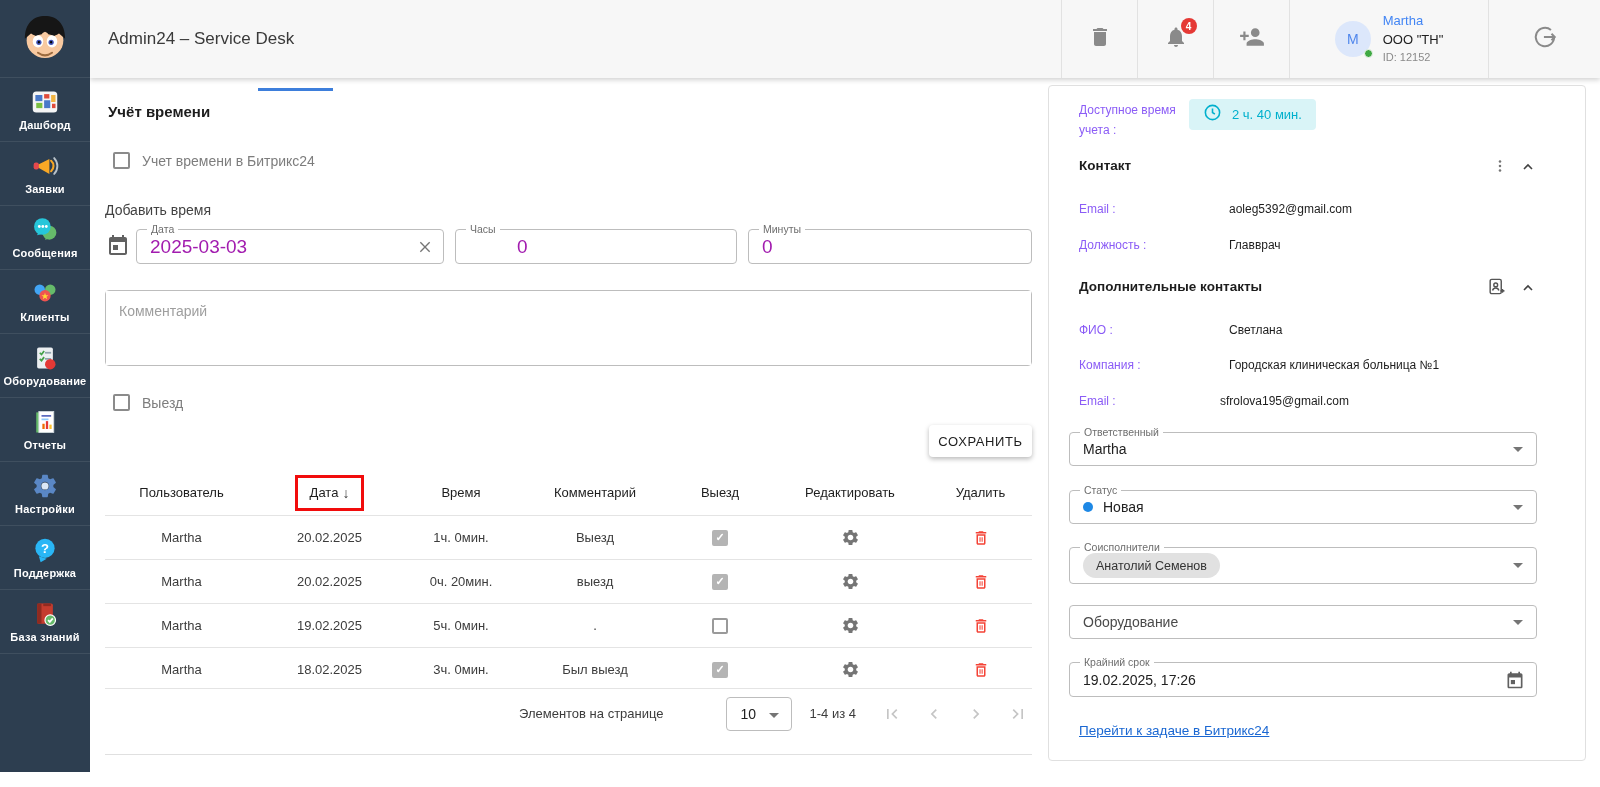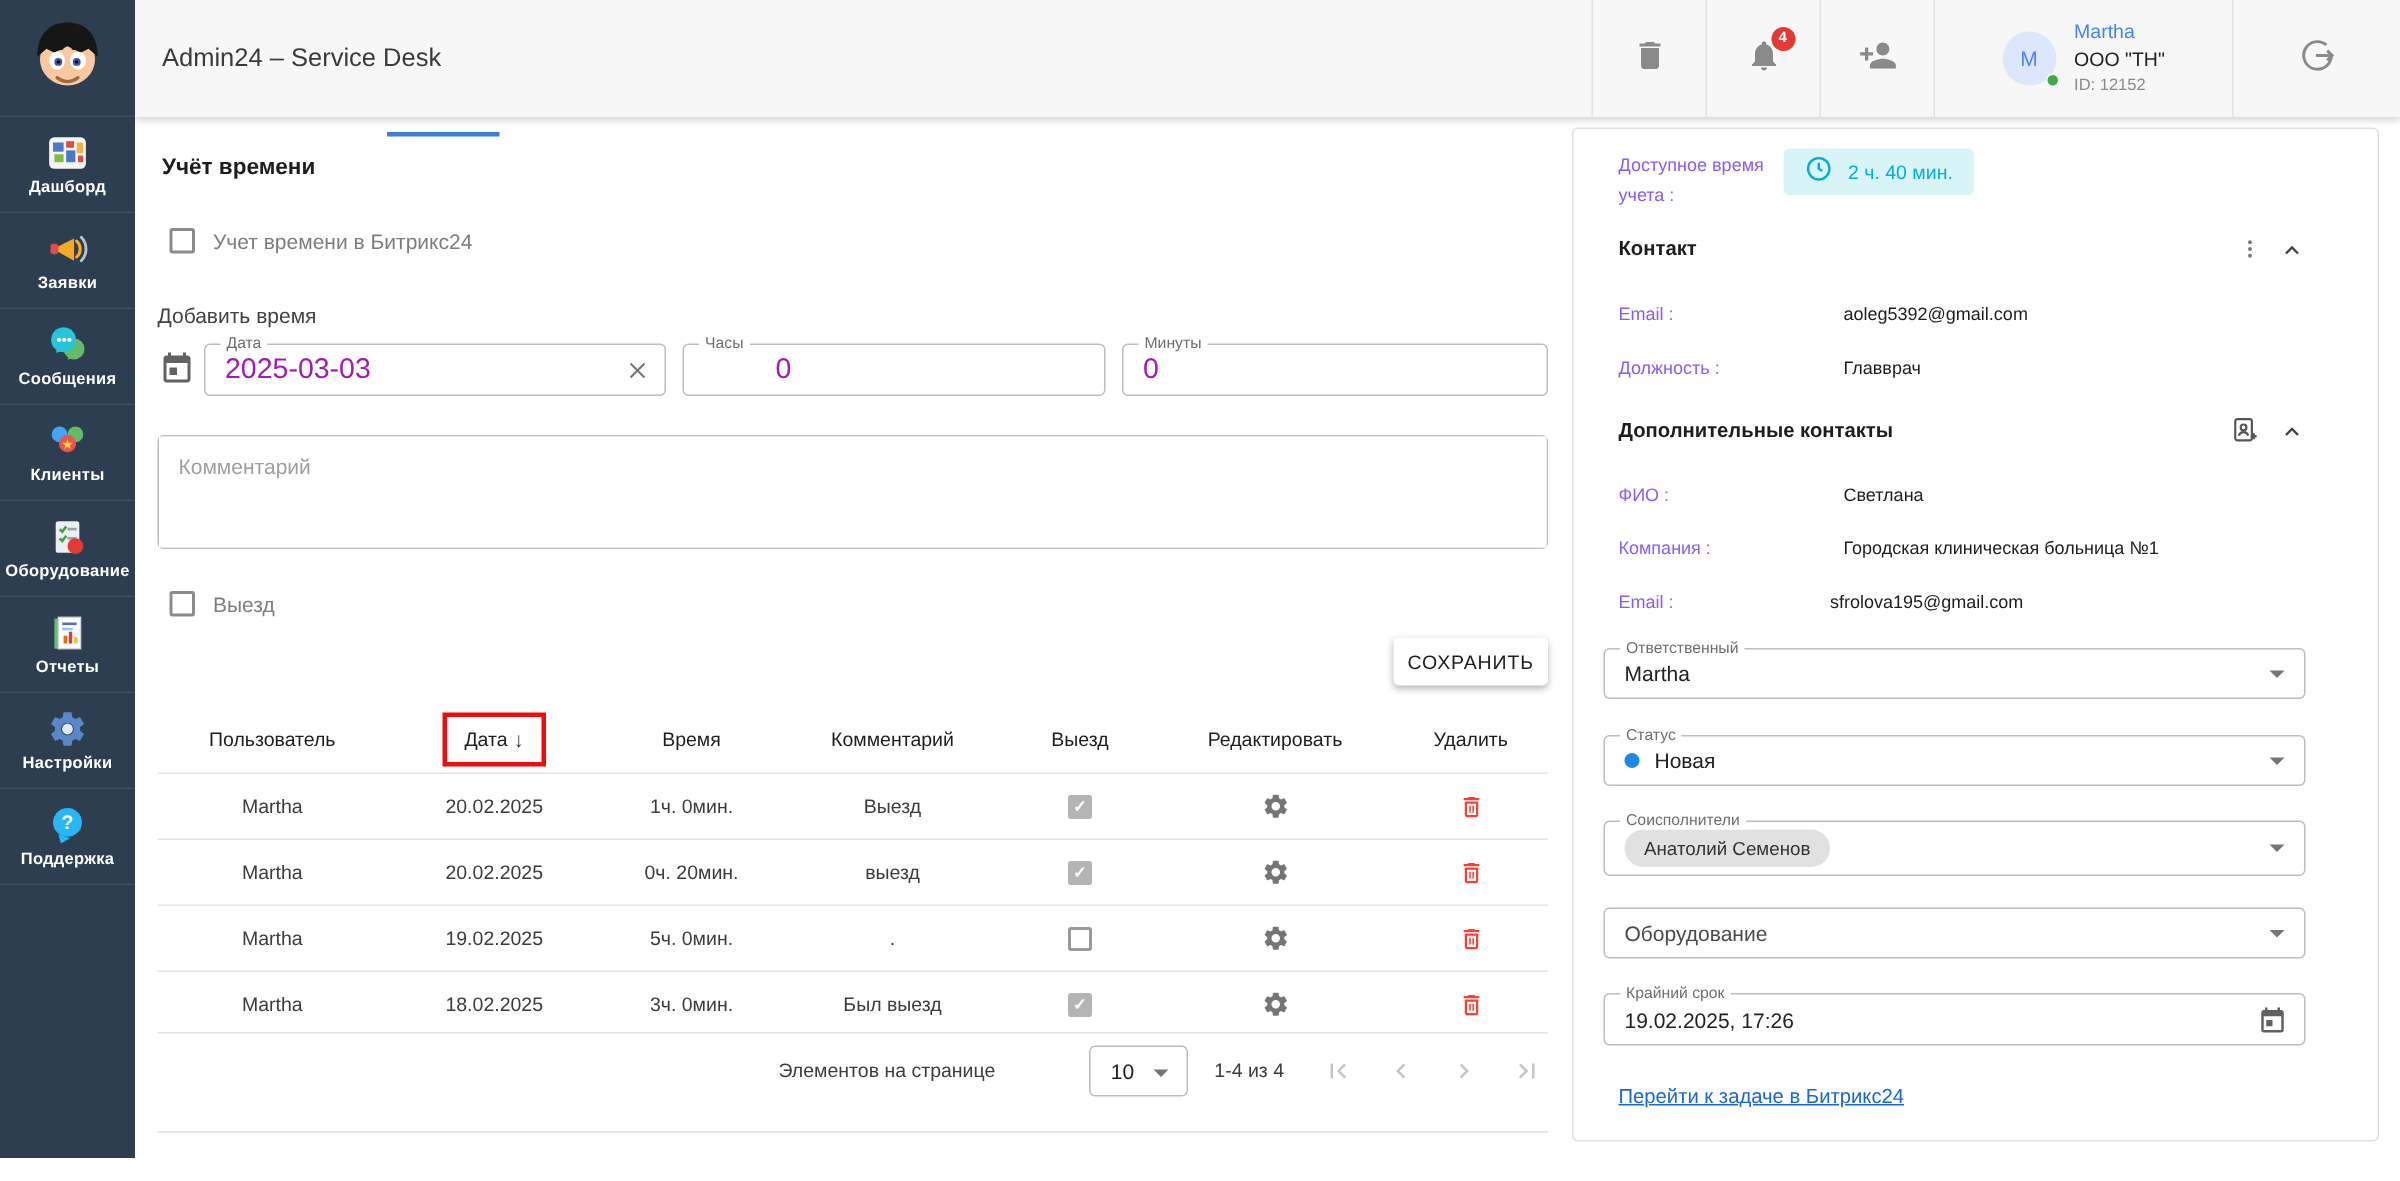--- a/index.html
+++ b/index.html
@@ -244,20 +244,32 @@
     <span>
       <svg width="28" height="28" viewBox="0 0 32 32">
           <circle cx="16" cy="14" r="11" fill="#29b6f6"></circle>
           <path d="M9 23l2 7 7-4z" fill="#29b6f6"></path>
           <text x="16" y="19" text-anchor="middle" font-size="15" font-weight="bold" fill="#fff" font-family="Liberation Sans, sans-serif">?</text>
         </svg>
     </span>
     <span class="lbl">Поддержка</span>
   </div>
 
+  <div class="navitem">
+    <span>
+      <svg width="28" height="28" viewBox="0 0 32 32">
+          <rect x="7" y="4" width="18" height="23" rx="2" fill="#c43c2e"></rect>
+          <rect x="7" y="4" width="5" height="23" fill="#8f2b20"></rect>
+          <rect x="14" y="4" width="9" height="3" fill="#8f2b20"></rect>
+          <circle cx="22" cy="23" r="6" fill="#66bb6a" stroke="#fff" stroke-width="1.4"></circle>
+          <path d="M19.5 23l2 2 3.4-4" stroke="#fff" stroke-width="2" fill="none"></path>
+        </svg>
+    </span>
+    <span class="lbl">База знаний</span>
+  </div>
 </div>
 
 <div class="topbar">
   <div class="topbar-title">Admin24 – Service Desk</div>
   <div class="topbar-right">
     <div class="hcell iconcell">
       <span>
         <svg width="24" height="24" viewBox="0 0 24 24" fill="#8a8a8a">
             <path d="M6 19c0 1.1.9 2 2 2h8c1.1 0 2-.9 2-2V7H6v12zM19 4h-3.5l-1-1h-5l-1 1H5v2h14V4z"></path>
           </svg>

